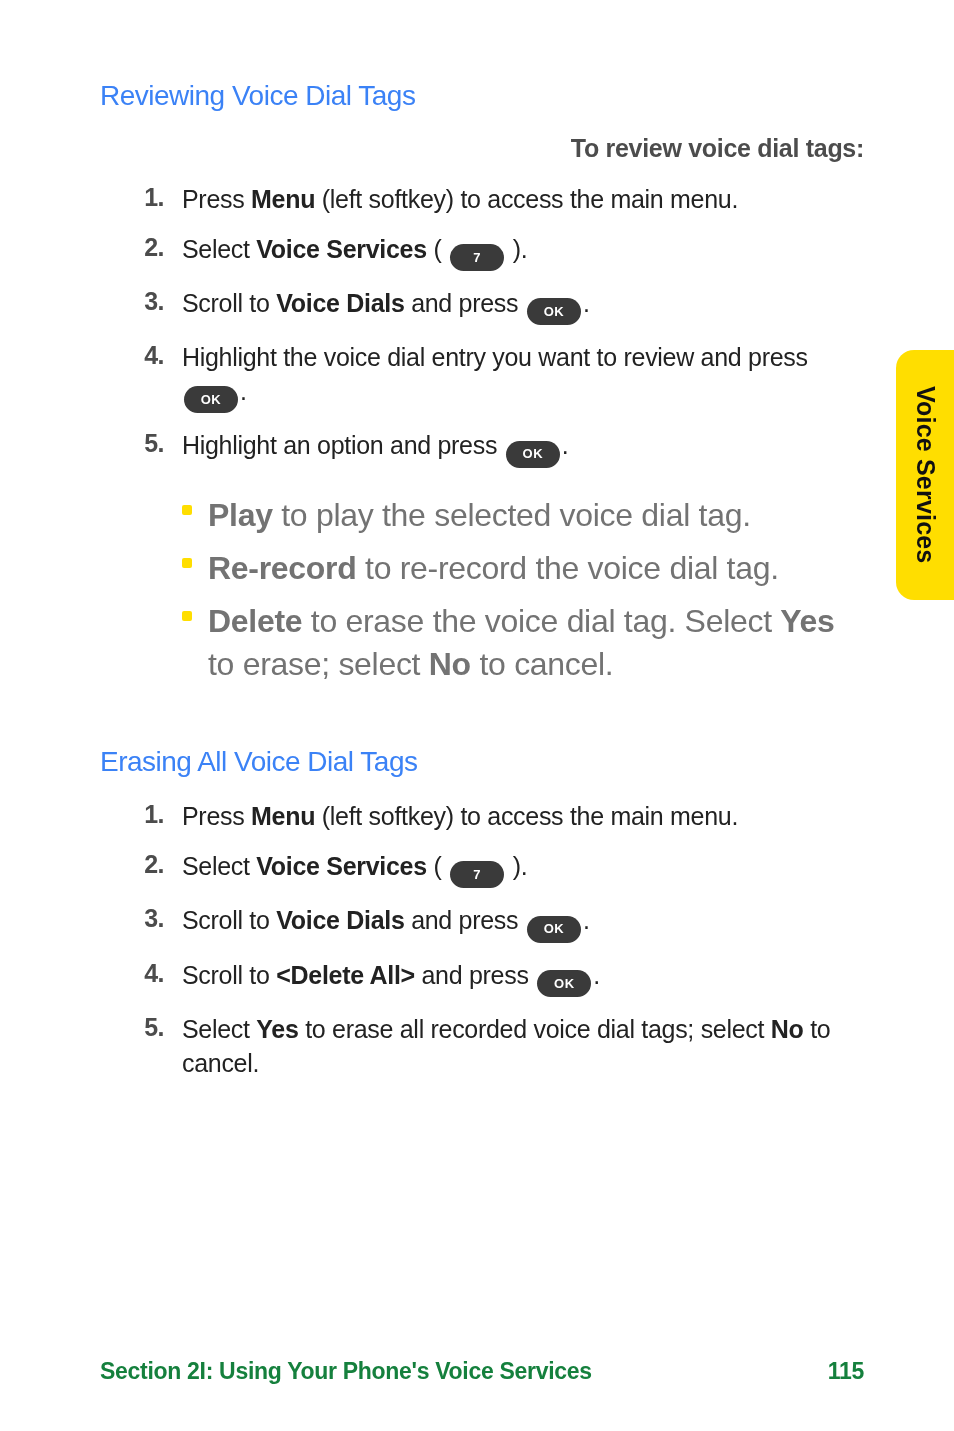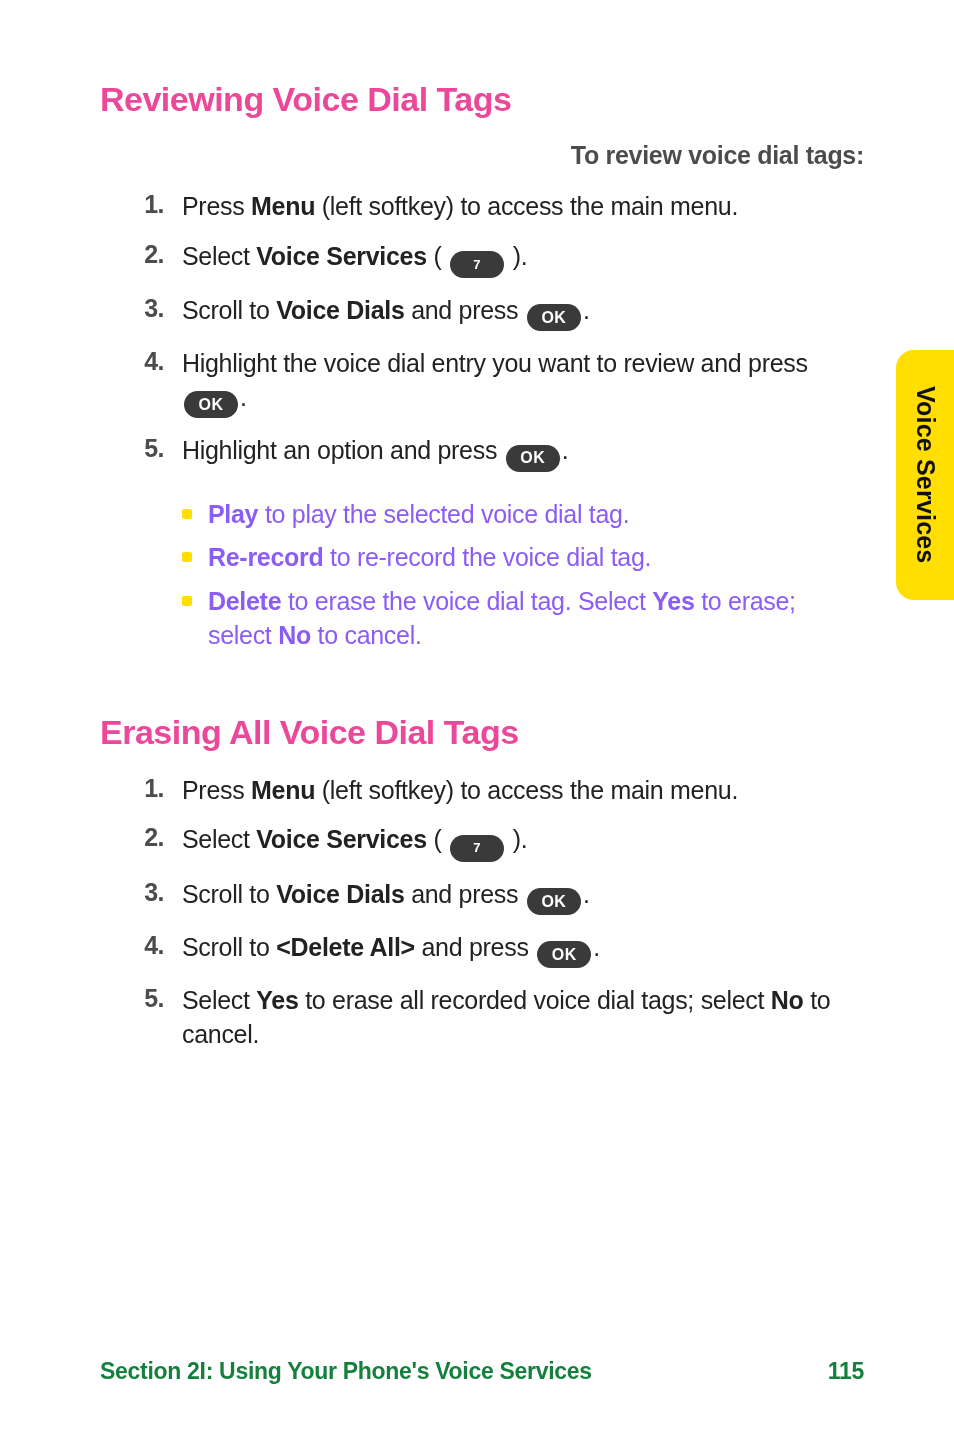--- a/index.html
+++ b/index.html
@@ -1,30 +1,30 @@
 <!DOCTYPE html>
 <html><head>
 <meta charset="utf-8">
 <style>
   * { margin: 0; padding: 0; box-sizing: border-box; }
   html, body { width: 954px; height: 1431px; background: #fff; font-family: "Segoe UI", "Helvetica Neue", Arial, sans-serif; position: relative; color: #222; }
   .page { position: relative; width: 954px; height: 1431px; padding: 80px 90px 60px 100px; }
-  h2.section-heading { font-size: 34px; font-weight: 700; letter-spacing: -0.5px; margin-bottom: 22px; color: #ec4899; }
+  h2.section-heading { font-size: 28px; font-weight: 400; letter-spacing: -0.5px; margin-bottom: 22px; color: #3b82f6; }
   .subheading { font-size: 25px; font-weight: 700; color: #4c4c4c; margin: 6px 0 20px 18px; letter-spacing: -0.3px; text-align: right; }
   ol.steps { list-style: none; margin-left: 38px; }
   ol.steps > li { display: flex; align-items: flex-start; margin-bottom: 16px; }
   .step-num { font-weight: 700; color: #4c4c4c; font-size: 25px; min-width: 44px; text-align: right; padding-right: 18px; letter-spacing: -0.5px; }
   .step-text { font-size: 25px; line-height: 1.35; color: #222; flex: 1; letter-spacing: -0.3px; }
   .step-text b { font-weight: 700; }
   ul.bullets { list-style: none; margin: 10px 0 4px 44px; }
   ul.bullets > li { display: flex; align-items: flex-start; margin-bottom: 10px; }
   .bullet-dot { width: 10px; height: 10px; background: #ffde00; border-radius: 2px; margin: 11px 16px 0 0; flex: none; }
-  .bullet-text { font-size: 25px; line-height: 1.35; color: #8b5cf6; flex: 1; letter-spacing: -0.3px; }
+  .bullet-text { font-size: 32px; line-height: 1.35; color: #737373; flex: 1; letter-spacing: -0.3px; }
   .bullet-text b { font-weight: 700; }
-  .key-pill { display: inline-flex; align-items: center; justify-content: center; background: #3a3a3a; color: #fff; border-radius: 14px; min-width: 54px; height: 27px; font-size: 16px; font-weight: 700; padding: 0 12px; vertical-align: -4px; margin: 0 2px; letter-spacing: 0.5px; }
+  .key-pill { display: inline-flex; align-items: center; justify-content: center; background: #3a3a3a; color: #fff; border-radius: 14px; min-width: 54px; height: 27px; font-size: 13px; font-weight: 700; padding: 0 12px; vertical-align: -4px; margin: 0 2px; letter-spacing: 0.5px; }
   .key-pill.num { font-size: 13px; }
   .side-tab { position: absolute; right: 0; top: 350px; width: 58px; height: 250px; background: #ffde00; border-radius: 18px 0 0 18px; display: flex; align-items: center; justify-content: center; }
   .side-tab span { writing-mode: vertical-rl; font-size: 25px; font-weight: 700; color: #111; letter-spacing: 0.2px; }
   .footer { position: absolute; left: 100px; right: 90px; bottom: 46px; display: flex; justify-content: space-between; align-items: baseline; font-weight: 700; color: #15803d; font-size: 23px; letter-spacing: -0.3px; }
   .spacer-large { height: 34px; }
 </style>
 </head>
 <body>
 
 <div class="page">

